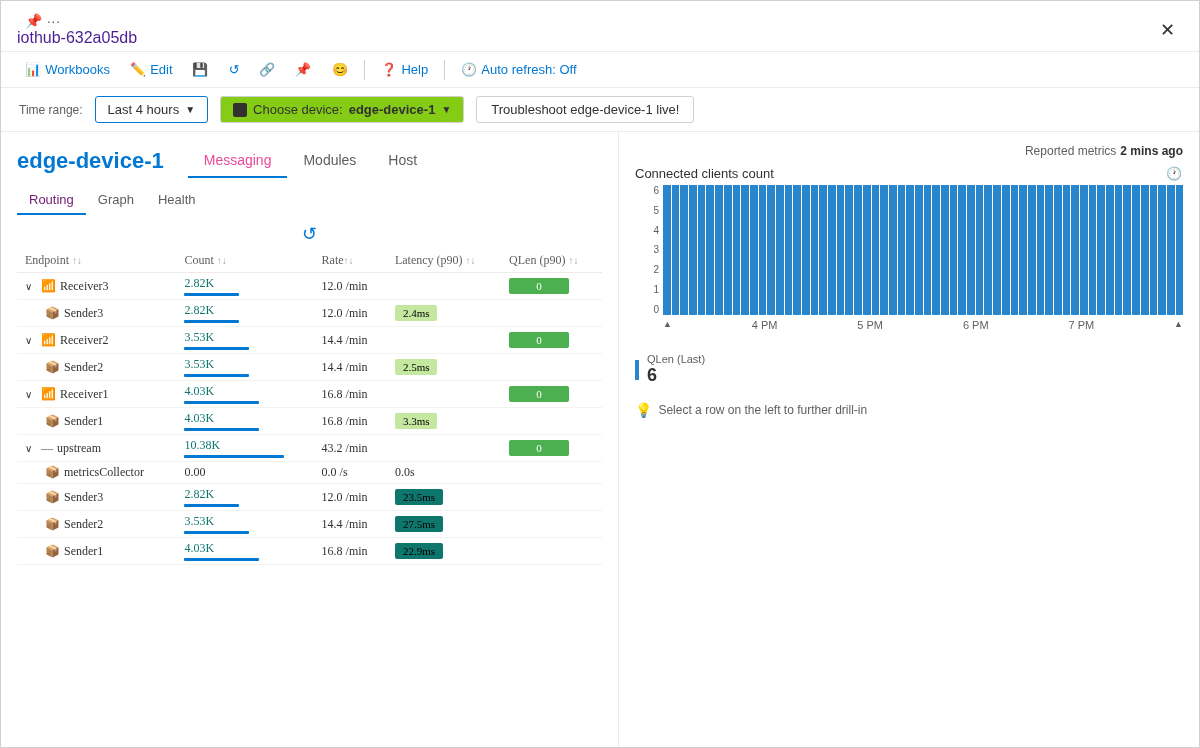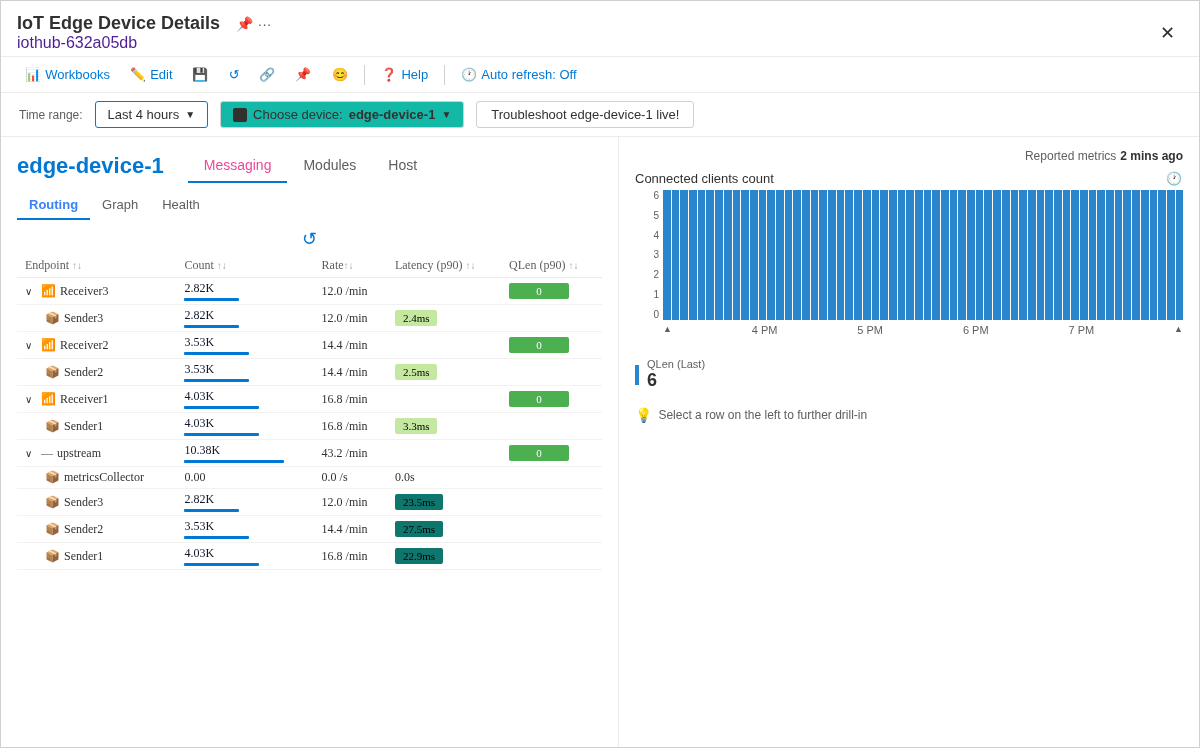--- a/index.html
+++ b/index.html
@@ -16,57 +16,57 @@
     
     
     .toolbar { display: flex; align-items: center; padding: 6px 16px; gap: 4px; border-bottom: 1px solid #edebe9; background: #fff; }
     .toolbar-btn { display: flex; align-items: center; gap: 4px; padding: 4px 8px; border: none; background: transparent; cursor: pointer; color: #0078d4; font-size: 13px; border-radius: 2px; }
     .toolbar-sep { width: 1px; height: 20px; background: #d2d0ce; margin: 0 4px; }
     
     
     .controls-bar { display: flex; align-items: center; padding: 8px 18px; gap: 12px; background: #fff; border-bottom: 1px solid #edebe9; }
     .time-range-btn { display: flex; align-items: center; gap: 6px; padding: 5px 12px; border: 1px solid #0078d4; border-radius: 3px; background: #fff; cursor: pointer; color: #323130; font-size: 13px; }
     .time-range-label { font-size: 12px; color: #605e5c; }
-    .device-btn { display: flex; align-items: center; gap: 6px; padding: 5px 12px; border: 1px solid #d2d0ce; border-radius: 3px; background: #14b8a6; cursor: pointer; font-size: 13px; color: #323130; }
+    .device-btn { display: flex; align-items: center; gap: 6px; padding: 5px 12px; border: 1px solid #d2d0ce; border-radius: 3px; background: #84cc16; cursor: pointer; font-size: 13px; color: #323130; }
     .device-icon { width: 14px; height: 14px; background: #323130; border-radius: 2px; display: inline-block; }
     .troubleshoot-btn { padding: 5px 14px; border: 1px solid #d2d0ce; border-radius: 3px; background: #fff; cursor: pointer; font-size: 13px; color: #323130; }
     
     
     .main-content { display: flex; flex: 1; overflow: hidden; }
     
     
     .left-panel { flex: 1; display: flex; flex-direction: column; padding: 12px 16px; overflow: hidden; border-right: 1px solid #edebe9; }
     
     
     .device-header { display: flex; align-items: center; gap: 24px; margin-bottom: 8px; }
     .device-name { font-size: 22px; font-weight: 700; color: #0078d4; }
     .nav-tabs { display: flex; gap: 0; }
     .nav-tab { padding: 8px 16px; cursor: pointer; font-size: 14px; color: #605e5c; border-bottom: 2px solid transparent; text-decoration: none; }
     .nav-tab.active { color: #ec4899; border-bottom: 2px solid #0078d4; }
     
     
     .sub-tabs { display: flex; gap: 0; margin-bottom: 8px; }
     .sub-tab { padding: 6px 12px; cursor: pointer; font-size: 13px; color: #605e5c; border-bottom: 2px solid transparent; }
-    .sub-tab.active { color: #3b82f6; border-bottom: 2px solid #0078d4; font-weight: 700; }
+    .sub-tab.active { color: #701a75; border-bottom: 2px solid #0078d4; font-weight: 400; }
     
     
     .refresh-area { display: flex; align-items: center; justify-content: center; margin-bottom: 4px; }
     .refresh-icon { color: #0078d4; font-size: 18px; cursor: pointer; }
     
     
     .data-table { width: 100%; border-collapse: collapse; font-size: 12px; }
     .data-table th { text-align: left; padding: 4px 8px; color: #605e5c; font-weight: 500; border-bottom: 1px solid #edebe9; white-space: nowrap; cursor: pointer; }
     .data-table th .sort-icon { font-size: 10px; color: #a19f9d; }
     .data-table td { padding: 3px 8px; border-bottom: 1px solid #f3f2f1; vertical-align: middle; }
     
     .endpoint-cell { display: flex; align-items: center; gap: 4px; }
     .expand-btn { color: #323130; cursor: pointer; font-size: 10px; width: 12px; }
     
     .count-cell { display: flex; flex-direction: column; }
-    .count-val { color: #0f172a; font-weight: 500; }
+    .count-val { color: #0f766e; font-weight: 500; }
     .count-bar { height: 3px; background: #0078d4; margin-top: 2px; border-radius: 1px; }
     .qlen-bar { background: #4caf50; color: #fff; padding: 2px 8px; font-size: 11px; font-weight: 500; border-radius: 2px; display: inline-block; min-width: 60px; text-align: center; }
     
     .latency-bar { display: inline-block; padding: 2px 8px; font-size: 11px; font-weight: 500; border-radius: 2px; color: #000; }
     .latency-low { background: #c5e8a0; }
     .latency-mid { background: #0f766e; }
     
     .indent-1 { padding-left: 20px; }
     
     
@@ -96,21 +96,20 @@
     .table-scroll { overflow-y: auto; flex: 1; font-family: Liberation Serif, serif; }
   </style>
 </head>
 <body>
 
 <div class="window">
 
   <div class="title-bar">
     <div class="title-left">
       <div style="display:flex;align-items:center;gap:8px;">
-        <h1>IoT Edge Device Details</h1>
         <span class="title-icons">
           <span style="color:#605e5c;cursor:pointer;font-size:14px;">📌</span>
           <span style="color:#605e5c;cursor:pointer;font-size:14px;">···</span>
         </span>
       </div>
       <div style="font-size:16px;color:#4c1d95;">iothub-632a05db</div>
     </div>
     <span class="title-close" style="margin-left:auto;font-size:18px;color:#323130;">✕</span>
   </div>
 

